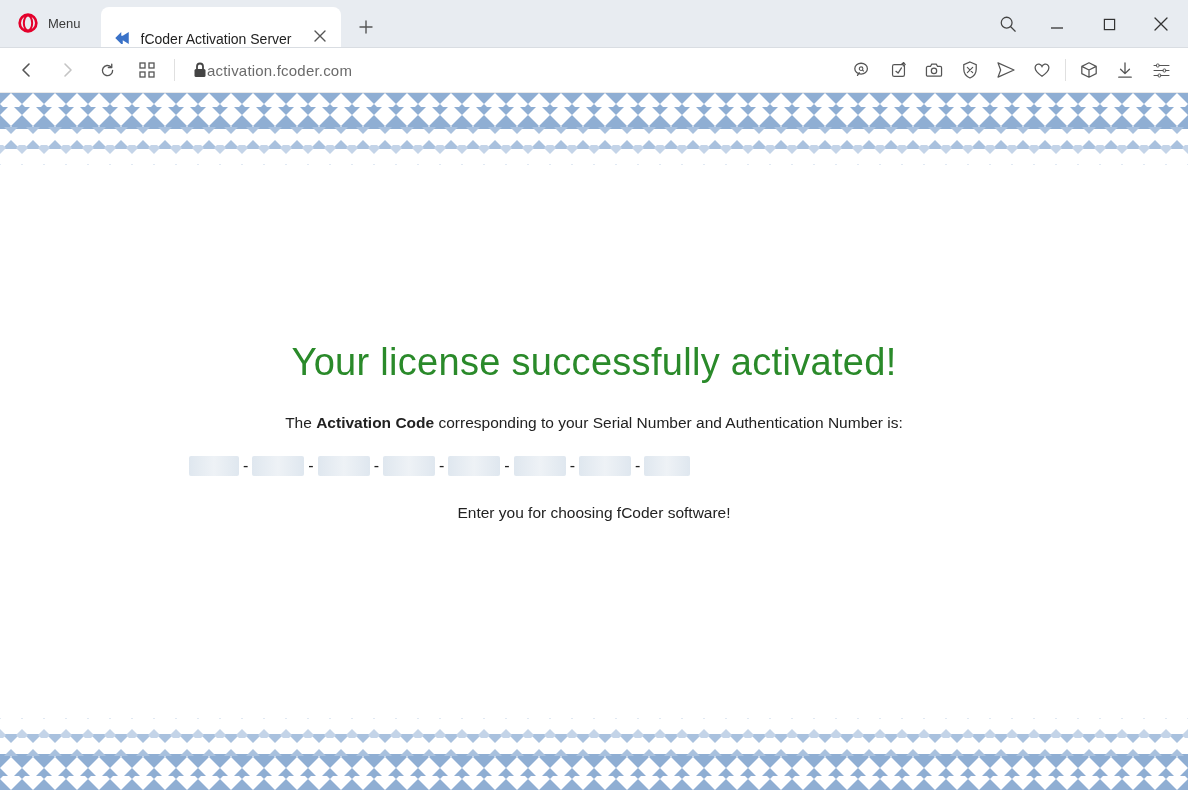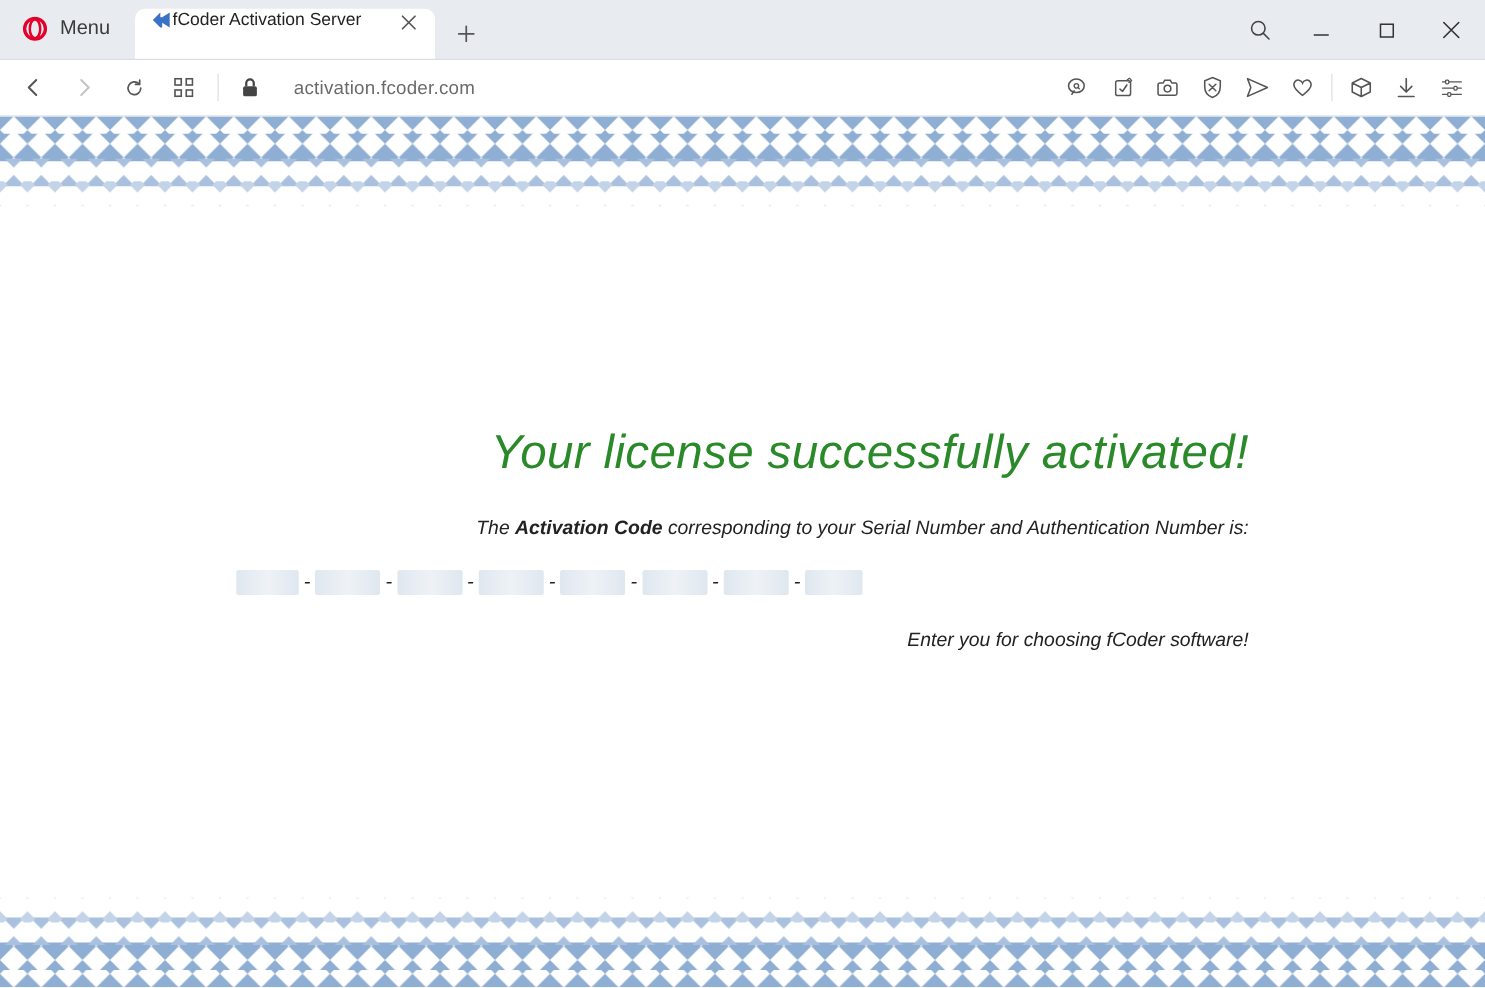--- a/index.html
+++ b/index.html
@@ -18,29 +18,30 @@
     display: flex;
     align-items: center;
     gap: 10px;
     padding: 0 14px 0 18px;
     height: 48px;
     cursor: pointer;
   }
   .opera-logo {
     width: 20px; height: 20px;
   }
-  .opera-menu-label { font-size: 16px; color: #3b3b3b; }
+  .opera-menu-label { font-size: 13px; color: #3b3b3b; }
 
   .tab {
     height: 40px;
     background: #fff;
     border-radius: 8px 8px 0 0;
     display: flex;
-    align-items: flex-start;
+    align-items: flex-end;
     padding: 0 10px 0 12px;
+    gap: 10px;
     margin-left: 6px;
     min-width: 240px;
     position: relative;
   }
   .tab-favicon { width: 18px; height: 18px; }
   .tab-title { font-size: 14px; color: #222; flex: 1; white-space: nowrap; overflow: hidden; text-overflow: ellipsis; }
   .tab-close {
     width: 22px; height: 22px; display:flex; align-items:center; justify-content:center;
     color:#555; border-radius:4px; cursor:pointer;
   }
@@ -72,21 +73,21 @@
     border-bottom: 1px solid #e9e9e9;
   }
   .tb-icon {
     width: 34px; height: 34px; display:flex; align-items:center; justify-content:center;
     color:#555; border-radius:6px; cursor:pointer;
   }
   .tb-icon.disabled { color:#c4c4c4; cursor:default; }
   .tb-sep { width:1px; height:22px; background:#e0e0e0; margin:0 4px; }
 
   .addr {
-    flex: 1; display:flex; align-items:center; gap:28px; height:34px;
+    flex: 1; display:flex; align-items:center; gap:0; height:34px;
     padding: 0 8px;
   }
   .addr-lock { color:#444; display:flex; align-items:center; }
   .addr-text { font-size: 15px; color:#6b6b6b; letter-spacing:0.2px; }
 
   .tb-right { display:flex; align-items:center; gap:2px; }
 
   
   .page {
     position: relative;
@@ -101,22 +102,21 @@
   .diamond-band.bottom { bottom:0; transform: scaleY(-1); }
   .diamond-band svg { width:100%; height:100%; display:block; }
 
   .content {
     position:absolute; left:0; right:0; top:0; bottom:0;
     padding: 248px 0 0 0;
     display:flex; justify-content:center;
   }
   .content-inner {
     width: 810px;
-    text-align:right;
-    font-style:italic;
+    text-align:center;
   }
   h1.success {
     font-size: 38px;
     font-weight: 400;
     color: #2a8a2a;
     margin-bottom: 28px;
     letter-spacing: 0.3px;
   }
   .line { font-size: 15.5px; color:#222; margin-bottom: 22px; line-height:1.45; }
   .line .bold { font-weight:700; }

